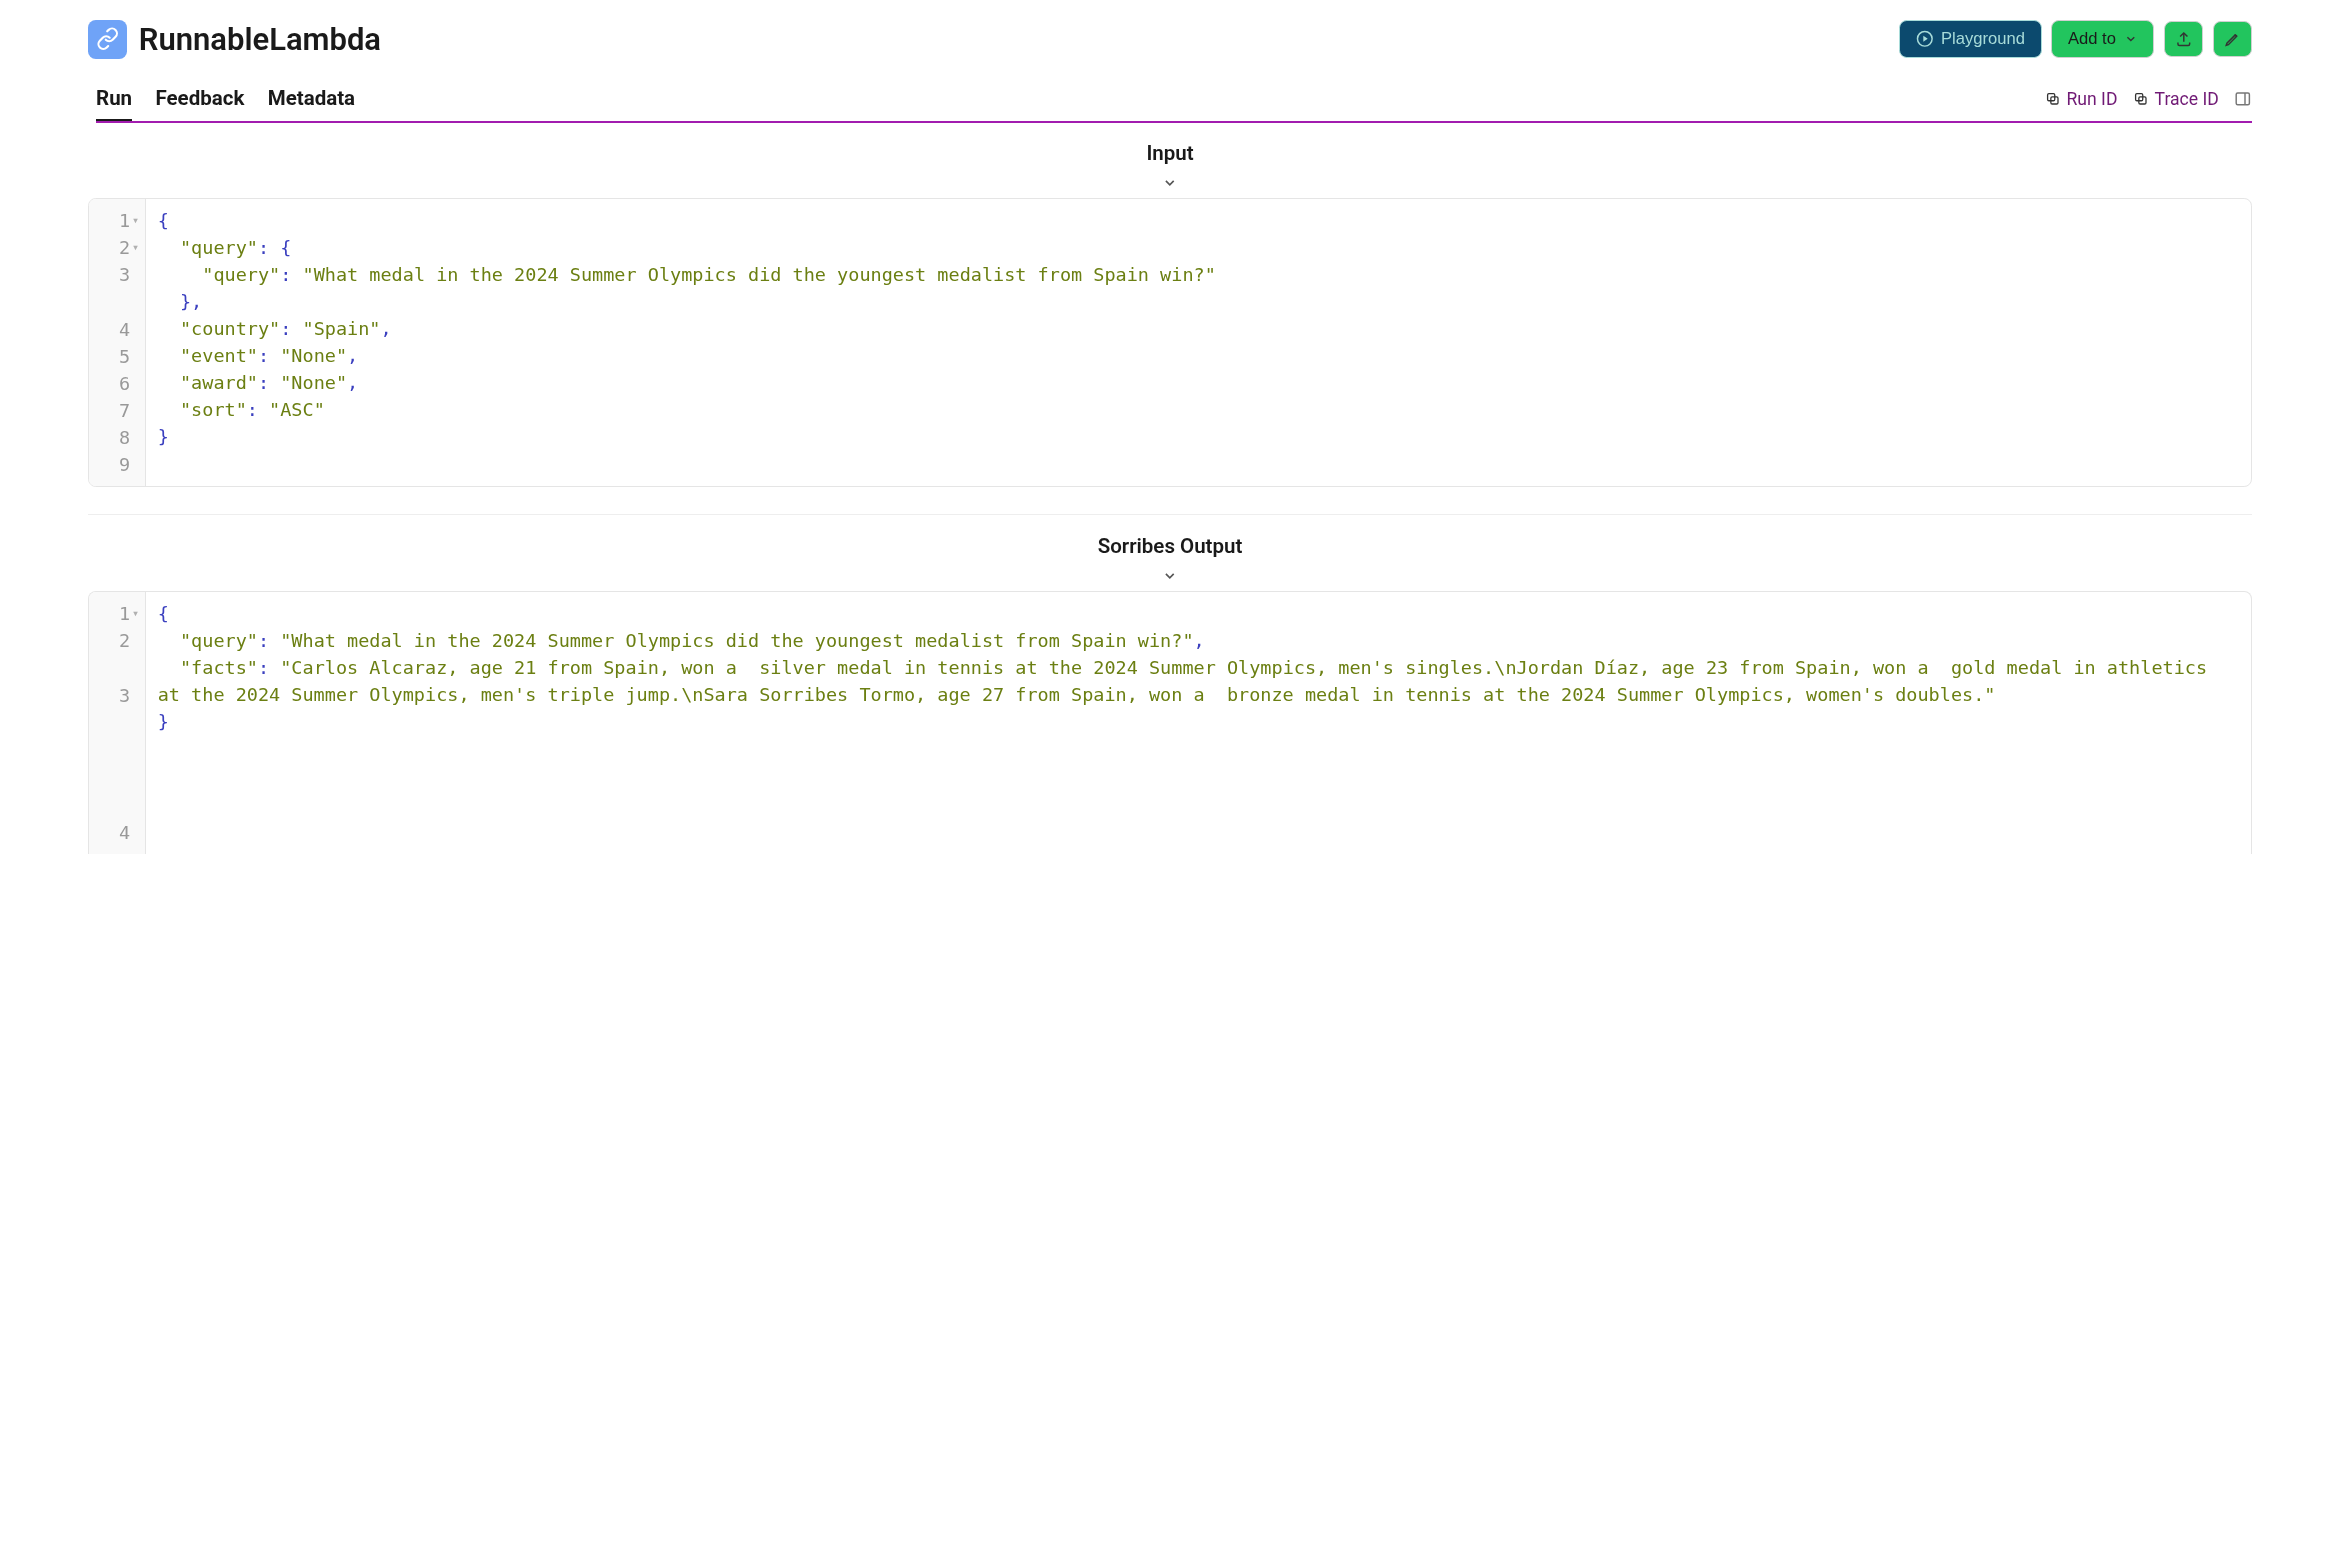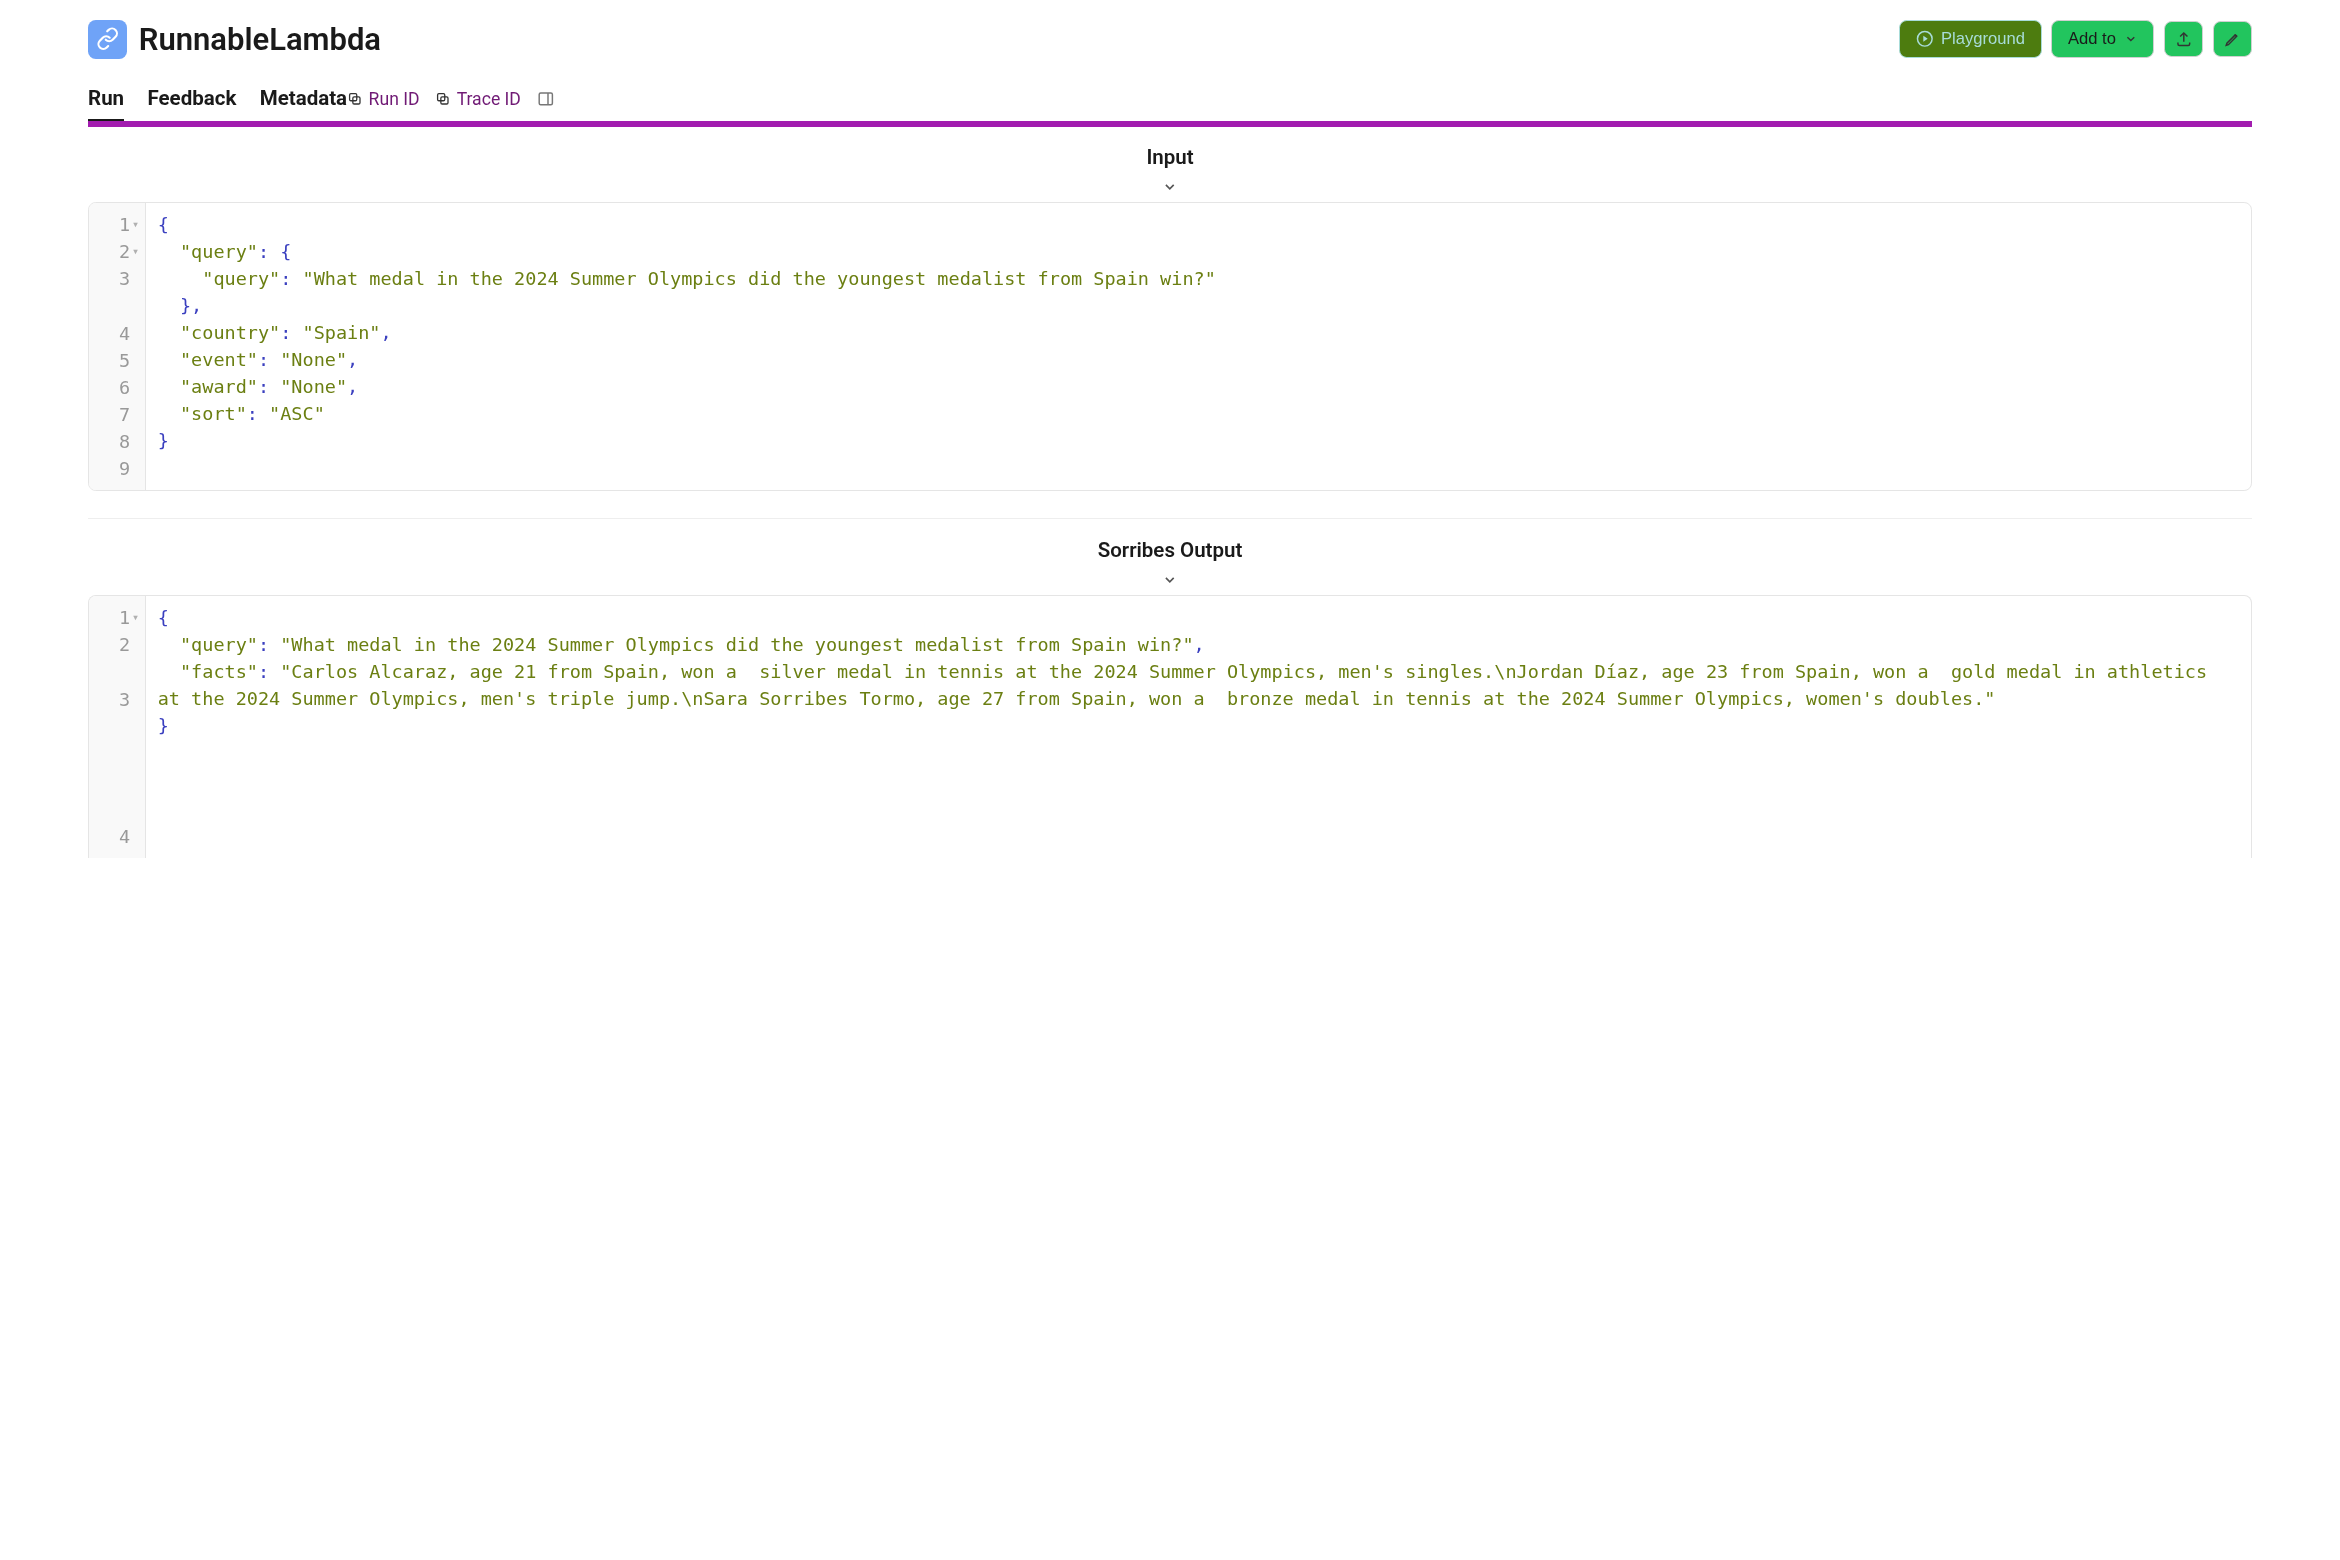--- a/index.html
+++ b/index.html
@@ -49,31 +49,32 @@
   border-radius: 7.8px;
   background: #22c55e;
   font-size: 16.6px;
   font-weight: 500;
   cursor: pointer;
   color: #1a1a1a;
 }
 .btn-playground {
   border-color: #a8dcd9;
   color: #a8dcd9;
-  background: #4d7c0f;
+  background: #0c4a6e;
 }
 .btn-icon-only {
   padding: 7.8px 9.8px;
 }
 .tabs-row {
   display: flex;
   align-items: center;
-  justify-content: flex-start;
-  border-bottom: 6px solid #a21caf;
+  justify-content: space-between;
+  border-bottom: 2px solid #a21caf;
   margin-bottom: 17.6px;
+  margin-left: 8px;
 }
 .tabs {
   display: flex;
   gap: 23.4px;
 }
 .tab {
   font-size: 20.5px;
   font-weight: 700;
   padding-bottom: 9.8px;
   cursor: pointer;

